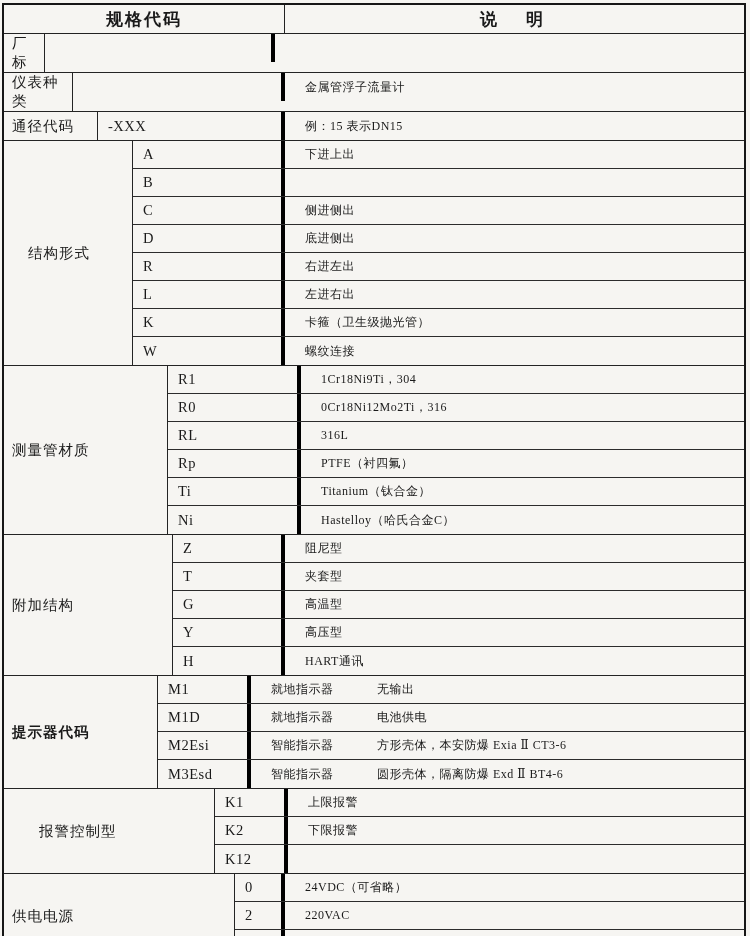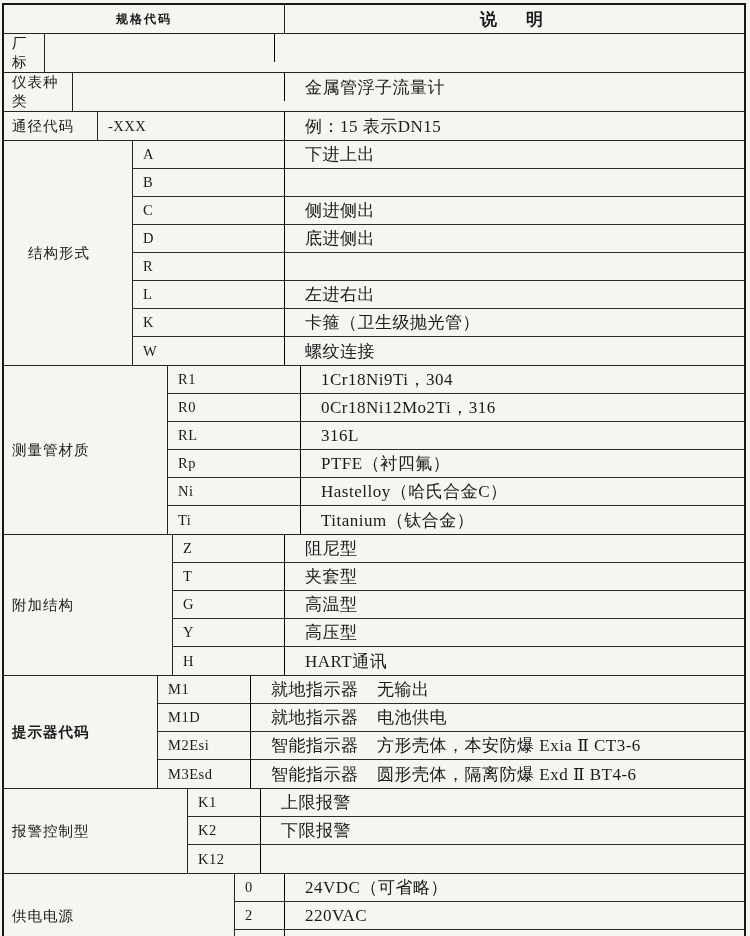--- a/index.html
+++ b/index.html
@@ -15,44 +15,44 @@
     position:absolute;left:2px;top:3px;
     width:744px;
     border:2px solid #161616;
     border-bottom:5px solid #0d0d0d;
     box-sizing:border-box;
     background:#f6f5f2;
   }
   *{box-sizing:border-box;}
   .hdr{display:flex;height:29px;border-bottom:1px solid #222;}
   .hdr-left{width:281px;border-right:1px solid #222;display:flex;align-items:center;justify-content:center;
-            font-size:12px;font-weight:bold;letter-spacing:2px;}
+            font-size:17px;font-weight:bold;letter-spacing:2px;}
   .hdr-right{flex:1;display:flex;align-items:center;justify-content:center;
             font-size:17px;font-weight:bold;letter-spacing:6px;}
   .section{display:flex;border-bottom:1px solid #242424;}
   .section:last-child{border-bottom:none;}
   .label{border-right:1px solid #242424;display:flex;align-items:center;
          padding-left:8px;font-size:14.5px;letter-spacing:1px;}
   .rows{flex:1;display:flex;flex-direction:column;}
   .row{display:flex;height:28px;border-bottom:1px solid #2c2c2c;}
   .row:last-child{border-bottom:none;}
-  .code{border-right:1px solid #000000;display:flex;align-items:center;
+  .code{border-right:4px solid #000000;display:flex;align-items:center;
         padding-left:10px;font-size:14.5px;letter-spacing:0.5px;}
   .desc{flex:1;display:flex;align-items:center;padding-left:20px;
-        font-size:17px;letter-spacing:0.5px;white-space:pre;}
+        font-size:12px;letter-spacing:0.5px;white-space:pre;}
   .desc .part1{display:inline-block;width:106px;}
   
   .sec0 .label{width:41px;}  .sec0 .code{width:230px;}
   .sec1 .label{width:69px;}  .sec1 .code{width:212px;}
   .sec2 .label{width:94px;}  .sec2 .code{width:187px;}
   .sec3 .label{width:129px;padding-left:24px;} .sec3 .code{width:152px;}
   .sec4 .label{width:164px;} .sec4 .code{width:133px;}
   .sec5 .label{width:169px;} .sec5 .code{width:112px;}
   .sec6 .label{width:154px;font-weight:bold;} .sec6 .code{width:93px;}
-  .sec7 .label{width:184px;} .sec7 .code{width:73px;}
+  .sec7 .label{width:184px;margin-left:27px;} .sec7 .code{width:73px;}
   .sec8 .label{width:231px;} .sec8 .code{width:50px;}
 </style>
 </head>
 <body>
 
 <div class="spec-table">
 
   <div class="hdr">
     <div class="hdr-left">规格代码</div>
     <div class="hdr-right">说　明</div>
@@ -101,20 +101,21 @@
       <div class="row">
         <div class="code">C</div>
         <div class="desc">侧进侧出</div>
       </div>
       <div class="row">
         <div class="code">D</div>
         <div class="desc">底进侧出</div>
       </div>
       <div class="row">
         <div class="code">R</div>
+        <div class="desc">右进左出</div>
       </div>
       <div class="row">
         <div class="code">L</div>
         <div class="desc">左进右出</div>
       </div>
       <div class="row">
         <div class="code">K</div>
         <div class="desc">卡箍（卫生级抛光管）</div>
       </div>
       <div class="row">
@@ -137,27 +138,27 @@
       </div>
       <div class="row">
         <div class="code">RL</div>
         <div class="desc">316L</div>
       </div>
       <div class="row">
         <div class="code">Rp</div>
         <div class="desc">PTFE（衬四氟）</div>
       </div>
       <div class="row">
+        <div class="code">Ti</div>
+        <div class="desc">Titanium（钛合金）</div>
+      </div>
+      <div class="row">
         <div class="code">Ni</div>
         <div class="desc">Hastelloy（哈氏合金C）</div>
       </div>
-      <div class="row">
-        <div class="code">Ti</div>
-        <div class="desc">Titanium（钛合金）</div>
-      </div>
     </div>
   </div>
 
   <div class="section sec5">
     <div class="label">附加结构</div>
     <div class="rows">
       <div class="row">
         <div class="code">Z</div>
         <div class="desc">阻尼型</div>
       </div>

